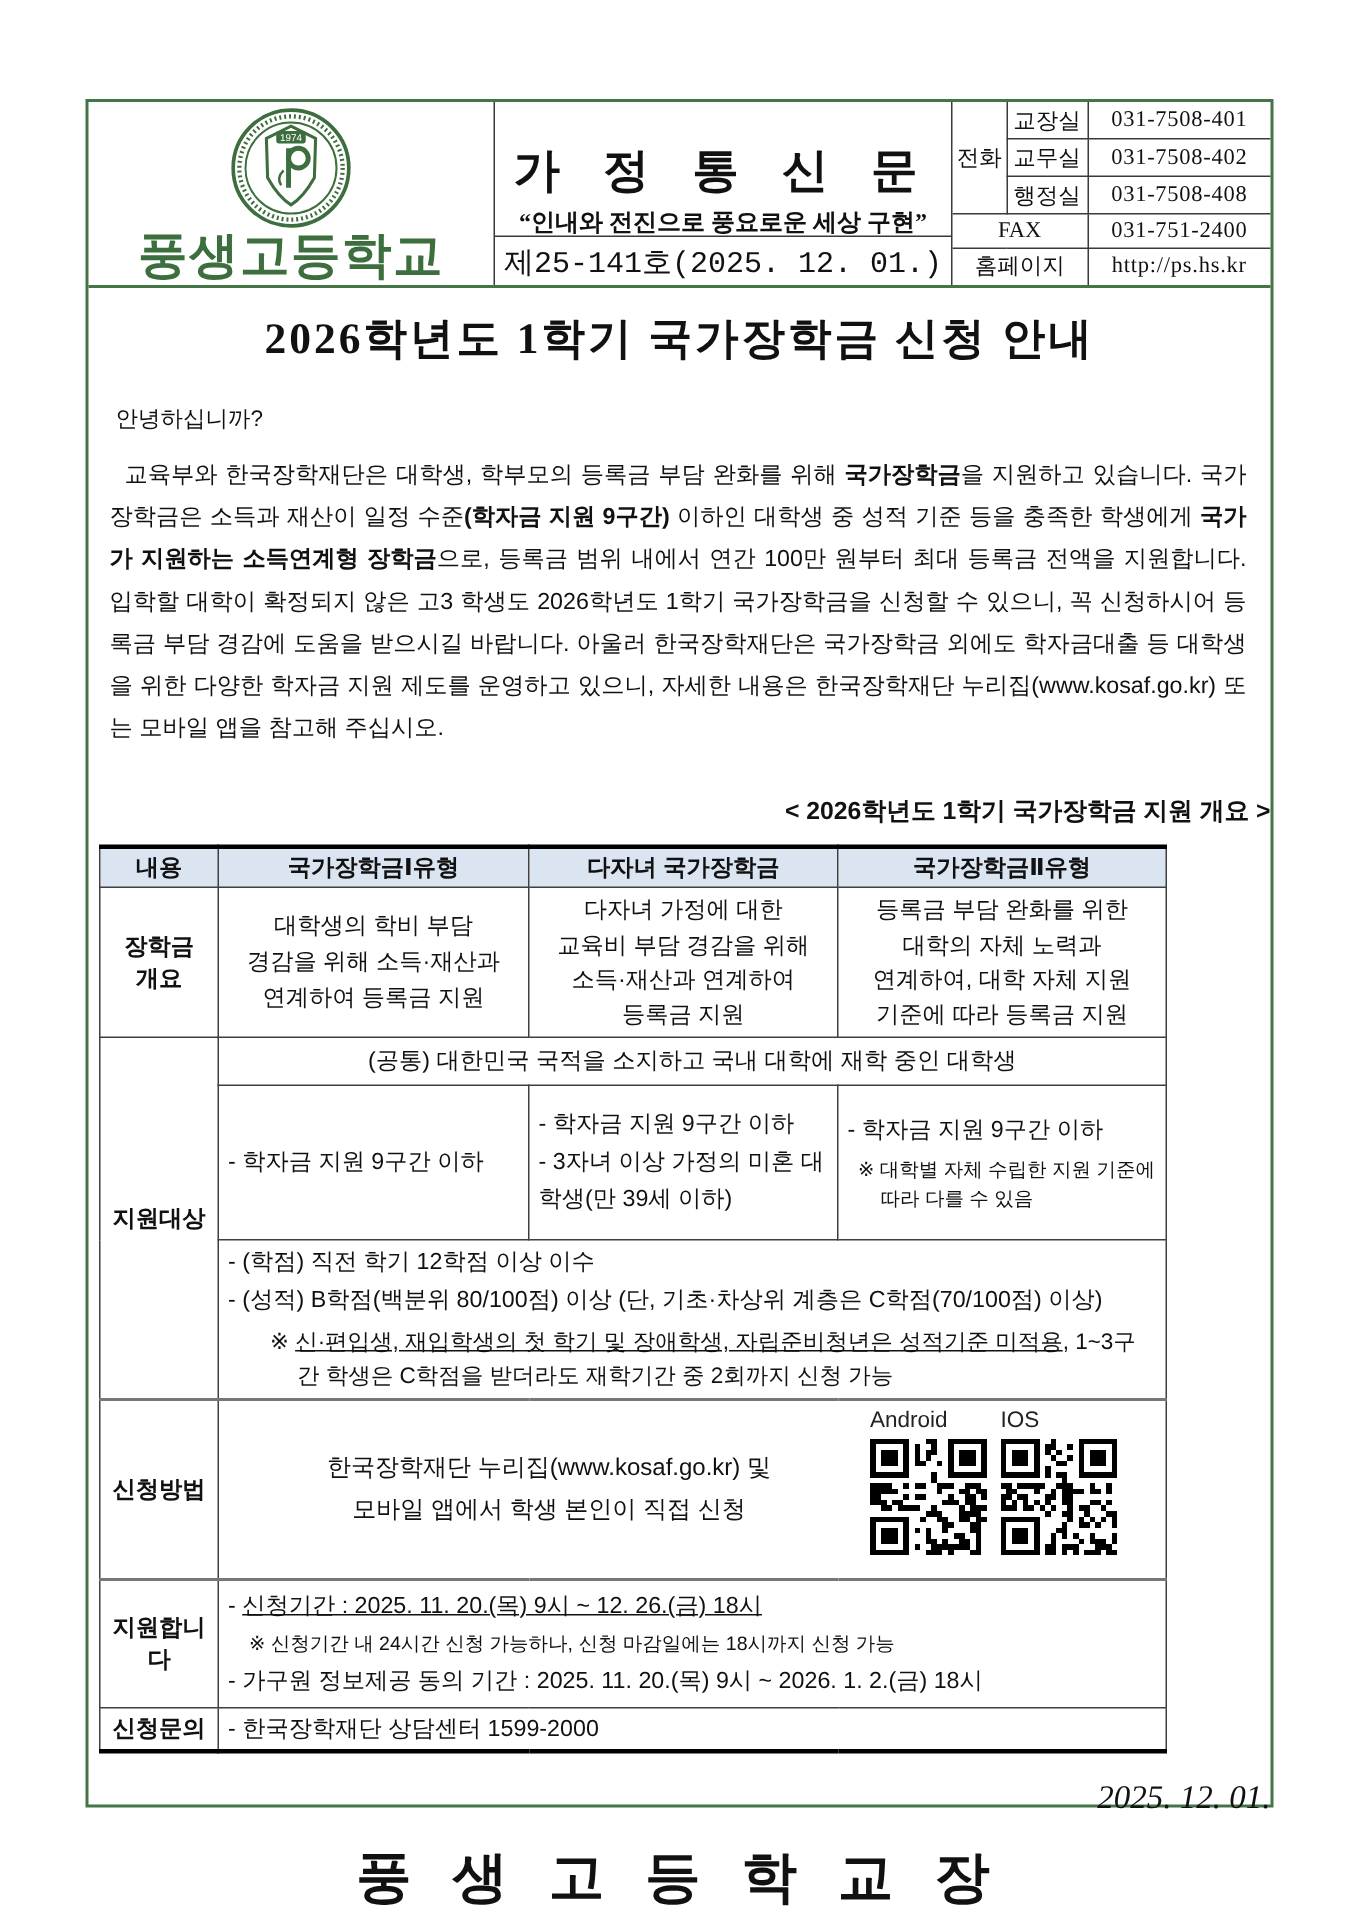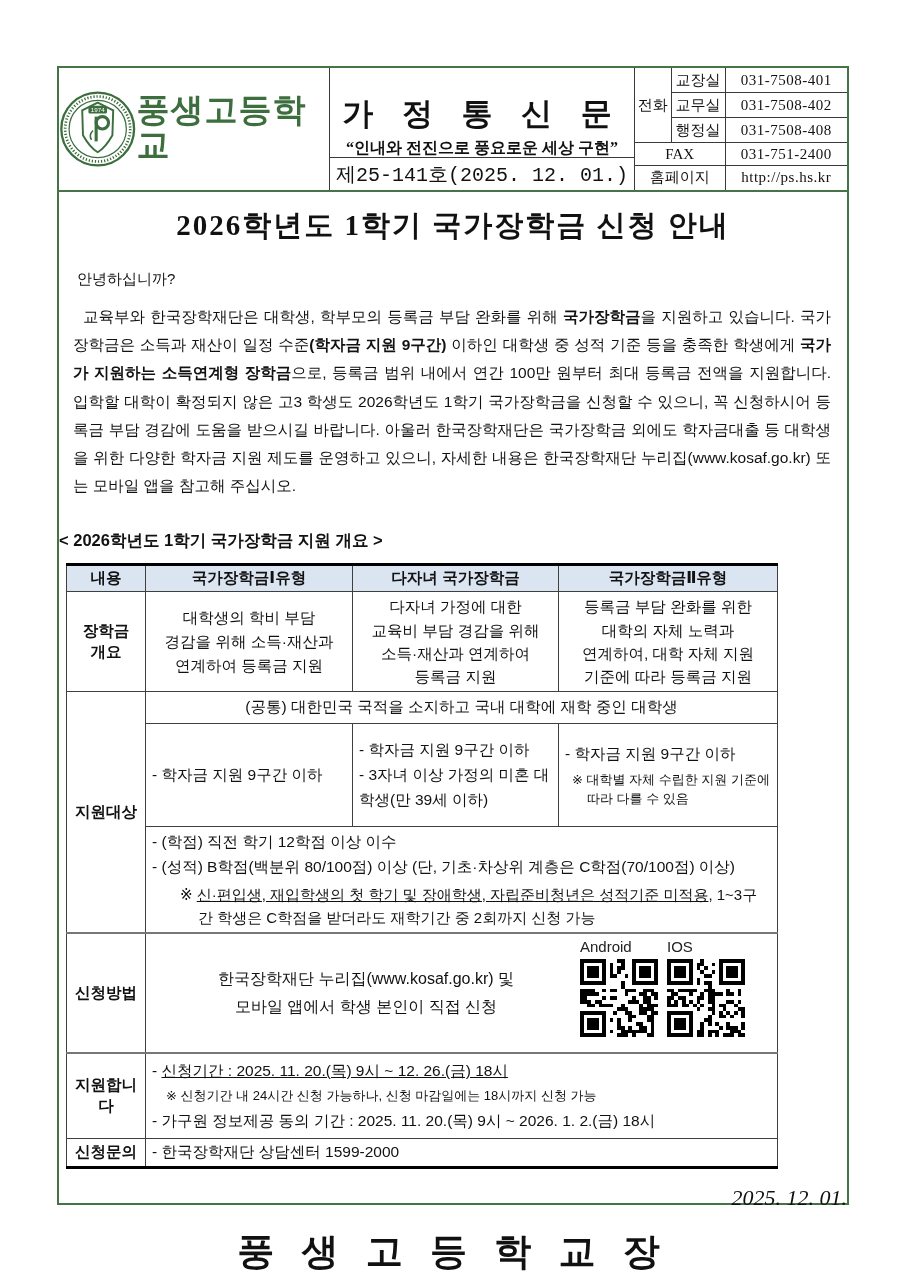--- a/index.html
+++ b/index.html
@@ -9,21 +9,21 @@
     --line:#3a3a3a;
   }
   *{box-sizing:border-box;}
   html,body{margin:0;padding:0;width:900px;height:1273px;background:#ffffff;
     font-family:"Liberation Sans","DejaVu Sans",sans-serif;color:#111;overflow:hidden;}
   .page{position:absolute;left:57px;top:66px;width:792px;height:1139px;
     border:2px solid var(--green);background:#fff;}
 
   
   .hdr{display:flex;height:124px;border-bottom:2px solid var(--green);}
-  .hdr-left{width:271px;border-right:1px solid var(--line);display:flex;flex-direction:row;align-items:center;justify-content:flex-end;padding-bottom:2px;}
+  .hdr-left{width:271px;border-right:1px solid var(--line);display:flex;flex-direction:column;align-items:center;justify-content:flex-end;padding-bottom:2px;}
   .hdr-logo{width:82px;height:82px;margin-top:2px;}
   .school-name{font-size:33px;font-weight:800;color:var(--green-dark);letter-spacing:1px;line-height:1.05;}
   .hdr-mid{flex:1;display:flex;flex-direction:column;border-right:1px solid var(--line);}
   .hdr-mid-top{height:90px;display:flex;flex-direction:column;align-items:center;justify-content:center;border-bottom:1px solid var(--line);}
   .gaj-title{font-size:31px;font-weight:800;letter-spacing:10px;line-height:1.1;margin-top:31px;}
   .slogan{font-family:"Liberation Serif","DejaVu Serif",serif;font-weight:700;font-size:16px;margin-top:6px;}
   .hdr-mid-bot{flex:1;display:flex;align-items:center;justify-content:center;
     font-family:Liberation Mono, monospace;font-size:20px;}
   .hdr-right{width:212px;}
   .contact{width:100%;height:100%;border-collapse:collapse;
@@ -34,21 +34,21 @@
   .contact tr:first-child td{border-top:none;}
   .contact tr:last-child td{border-bottom:none;}
   .contact .num{letter-spacing:0.5px;white-space:nowrap;}
 
   
   .doc-title{margin-top:14px;text-align:center;font-family:"Liberation Serif","DejaVu Serif",serif;
     font-size:29px;font-weight:700;letter-spacing:2px;}
   .greeting{margin:24px 0 0 18px;font-size:15px;}
   .paragraph{margin:14px 16px 0 14px;font-size:15.5px;line-height:1.82;text-align:justify;text-indent:10px;}
   .paragraph b{font-weight:800;}
-  .tbl-caption{margin-top:30px;text-align:left;font-size:16.5px;font-weight:800;}
+  .tbl-caption{margin-top:30px;text-align:right;font-size:16.5px;font-weight:800;}
 
   
   table.main{border-collapse:collapse;table-layout:fixed;width:711px;margin:11px 0 0 7px;
     border-top:3px solid #000;border-bottom:3px solid #000;font-size:15.5px;}
   table.main td{border:1px solid #3f3f3f;padding:3px 6px;vertical-align:middle;overflow:hidden;}
   table.main td.lbl{font-weight:800;text-align:center;padding:2px;}
   table.main tr.hrow td{background:var(--hdr-bg);font-weight:800;text-align:center;height:26px;padding:2px;}
   .pre{white-space:pre-line;}
   td.center{text-align:center;}
   tr.thick td{border-top:2px solid #777;}

